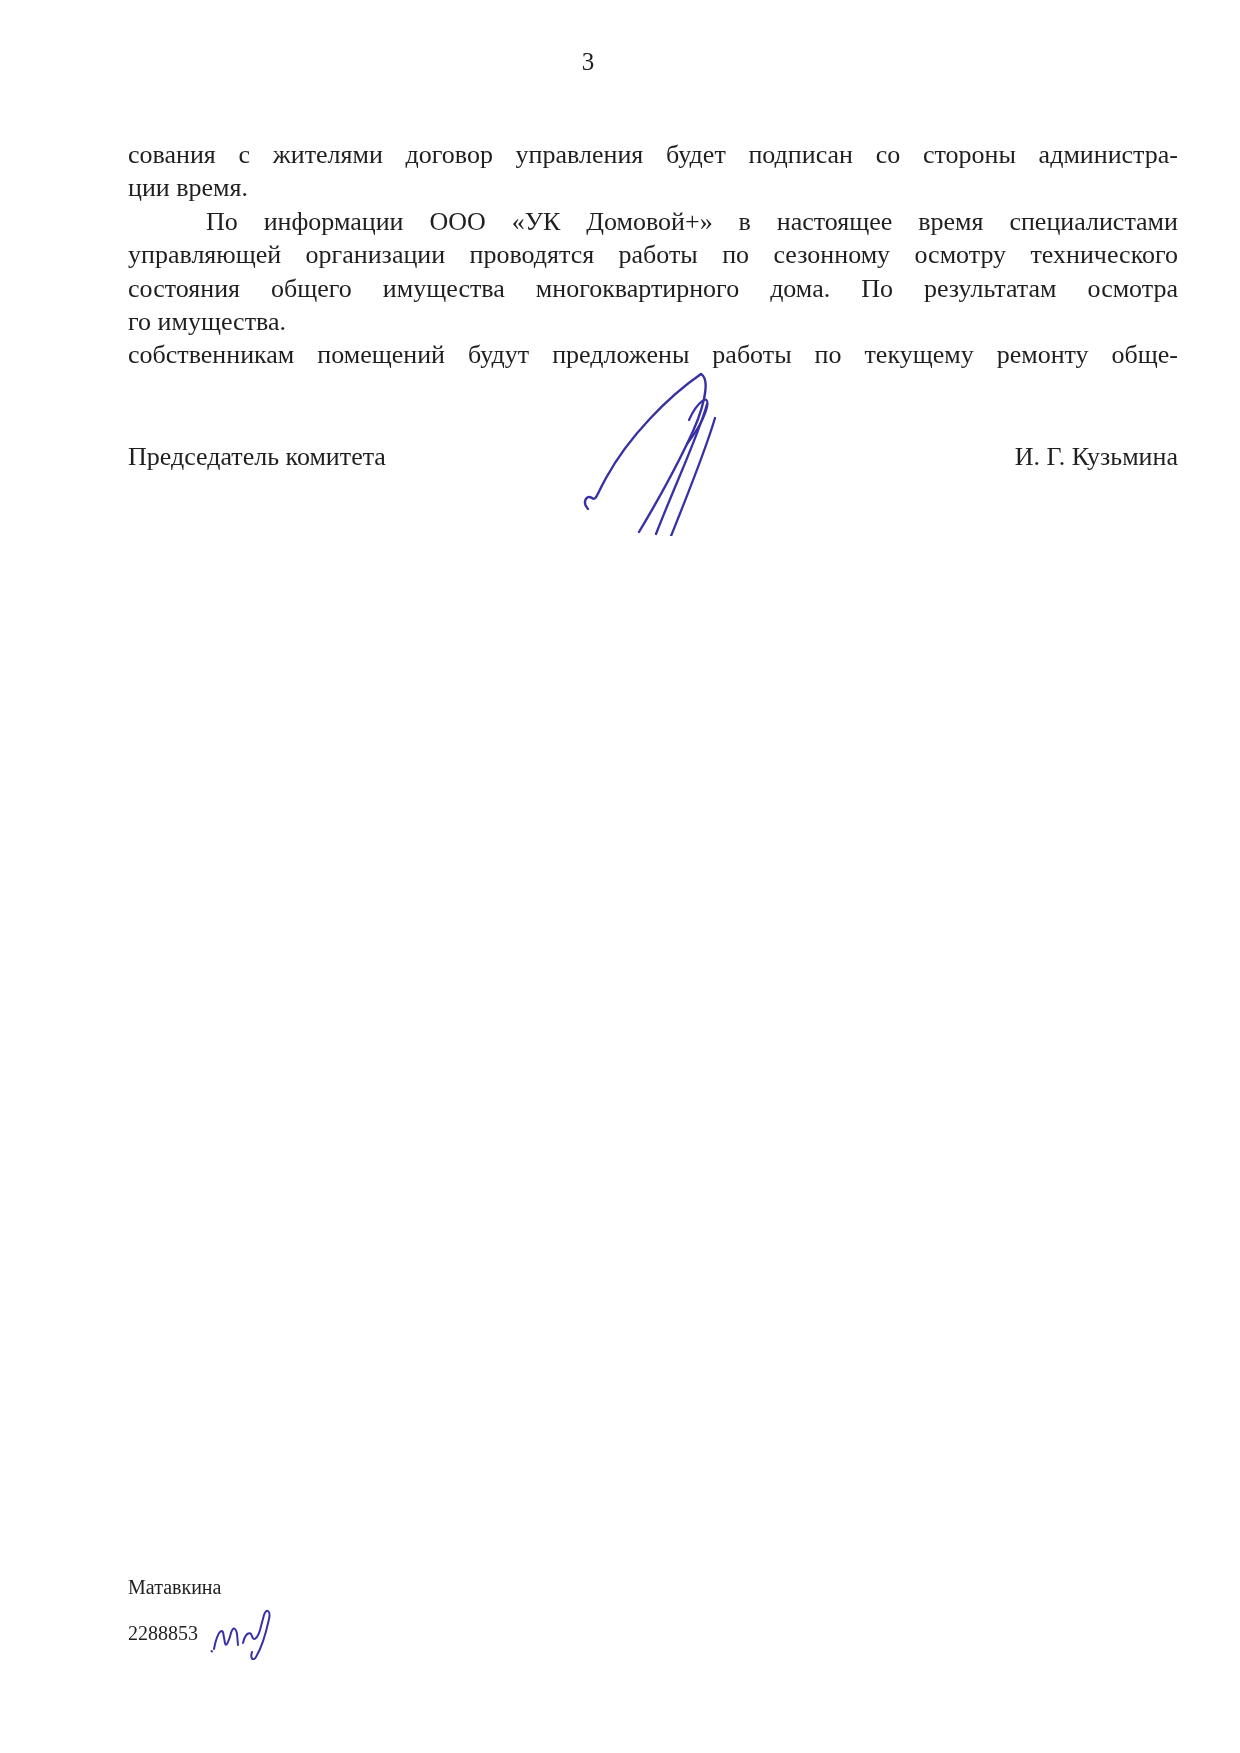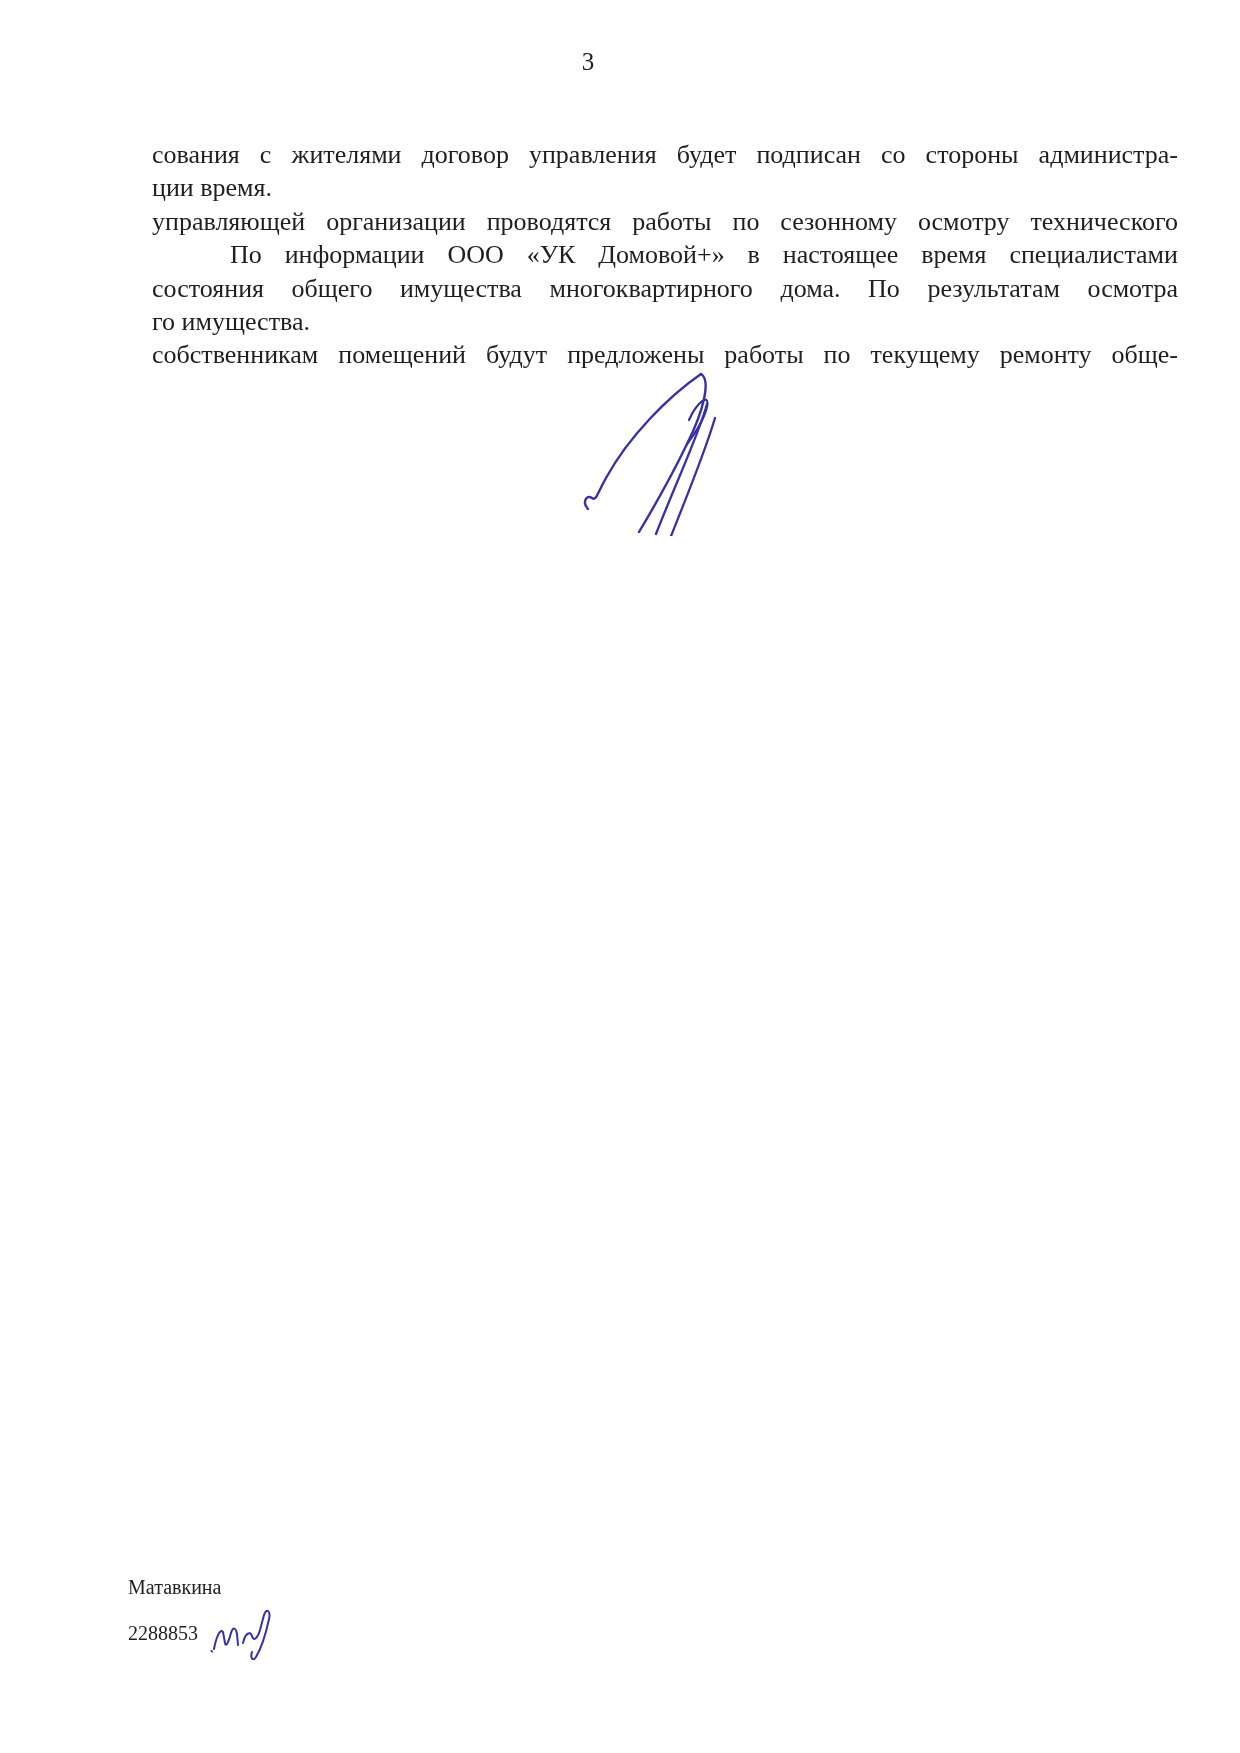--- a/index.html
+++ b/index.html
@@ -16,21 +16,21 @@
     left:128px;width:920px;top:48px;
     text-align:center;
     font-size:25px;
   }
   .body-text{
     position:absolute;
     left:128px;top:138px;width:1050px;
     font-size:26px;
     line-height:33.4px;
   }
-  .line{text-align:justify;margin-left:24px;}
+  .line{text-align:justify;}
   .line.j{text-align-last:justify;}
   .line.ind{text-indent:78px;}
   .sig-row{
     position:absolute;
     left:128px;top:440px;width:1050px;
     display:flex;justify-content:space-between;
     font-size:26px;line-height:33px;
   }
   .hand-signature{
     position:absolute;
@@ -52,27 +52,31 @@
 </head>
 <body>
 
 <div class="page" style="color: rgb(31, 31, 31); background: rgb(255, 255, 255);">
 
   <div class="page-number">3</div>
 
   <div class="body-text" id="paragraphs">
       <div class="line j">сования с жителями договор управления будет подписан со стороны администра-</div>
       <div class="line">ции время.</div>
+      <div class="line j ind">По информации ООО «УК Домовой+» в настоящее время специалистами</div>
       <div class="line j">управляющей организации проводятся работы по сезонному осмотру технического</div>
-      <div class="line j ind">По информации ООО «УК Домовой+» в настоящее время специалистами</div>
       <div class="line j">состояния общего имущества многоквартирного дома. По результатам осмотра</div>
       <div class="line">го имущества.</div>
       <div class="line j">собственникам помещений будут предложены работы по текущему ремонту обще-</div>
     </div>
 
+  <div class="sig-row">
+    <span>Председатель комитета</span>
+    <span>И. Г. Кузьмина</span>
+  </div>
 
   <svg class="hand-signature ink" viewBox="0 0 150 170" xmlns="http://www.w3.org/2000/svg">
     <path d="M13 143 C7 137 11 128 17 132 C21 135 21 130 31 112 C54 70 94 30 126 8" stroke-width="2.4" stroke="#3831a6"></path>
     <path d="M126 8 C136 14 129 44 112 78 C98 107 79 141 64 166" stroke-width="2.4" stroke="#3831a6"></path>
     <path d="M132 38 C124 68 102 114 81 168" stroke-width="2.3" stroke="#3831a6"></path>
     <path d="M140 52 C130 86 112 130 96 170" stroke-width="2.3" stroke="#3831a6"></path>
     <path d="M114 54 C122 36 135 26 132 41 C129 54 121 66 112 78" stroke-width="2.2" stroke="#3831a6"></path>
   </svg>
 
   <div class="footer-block">

